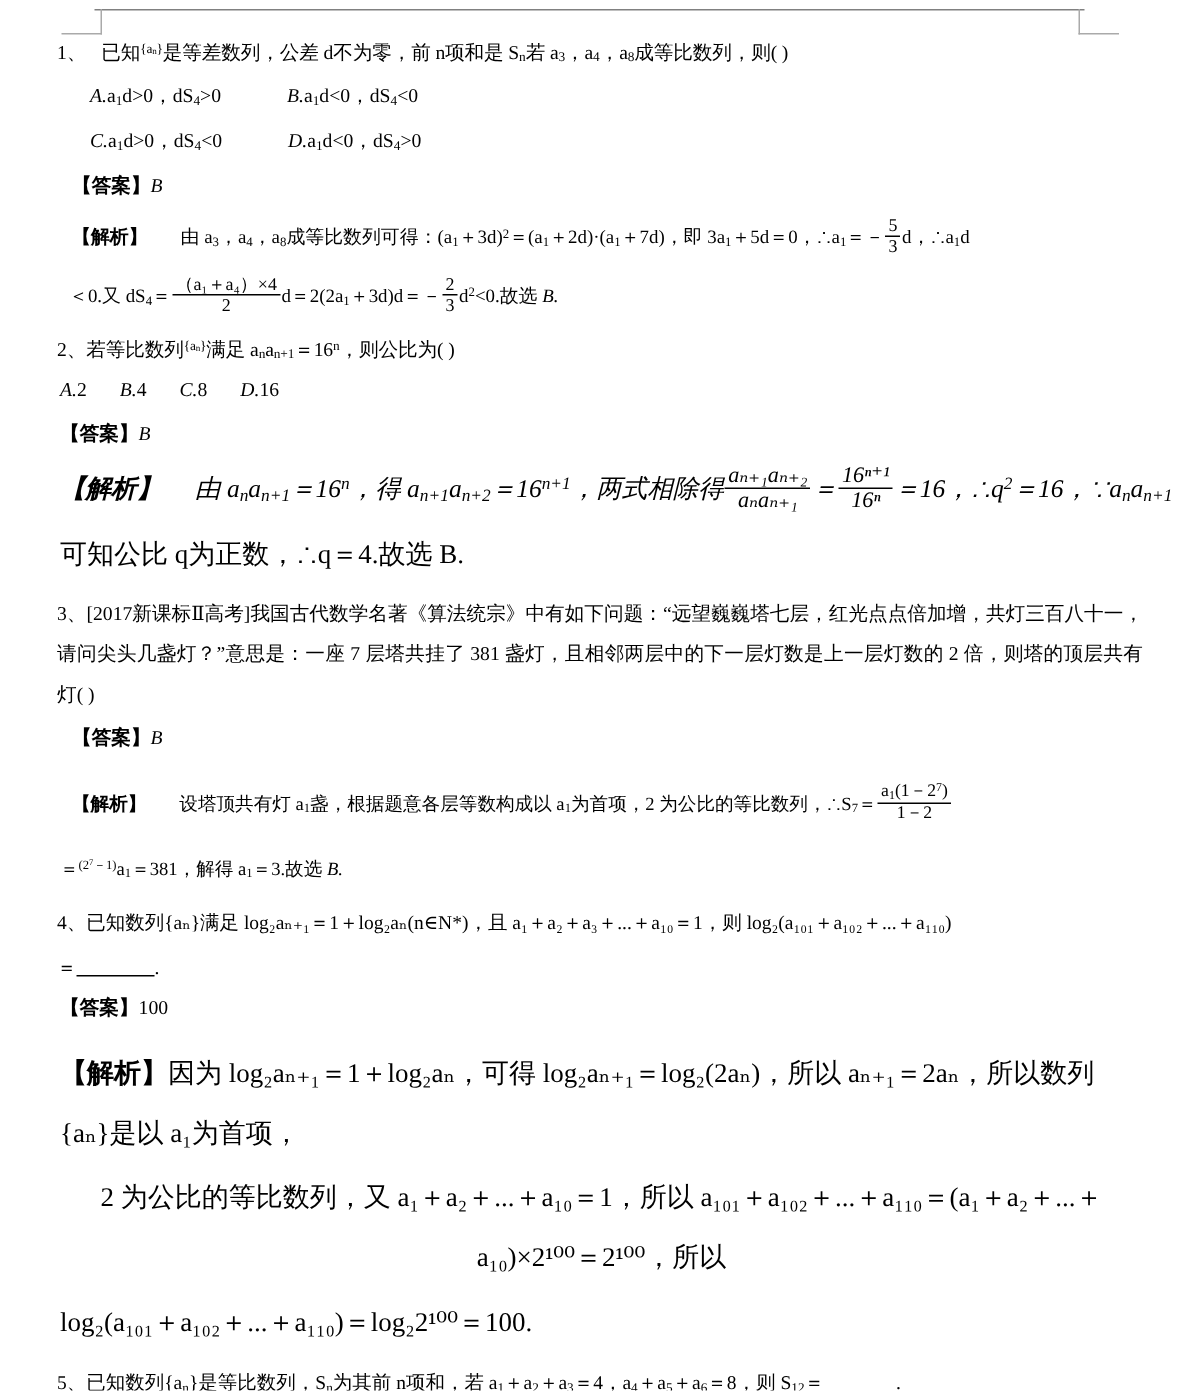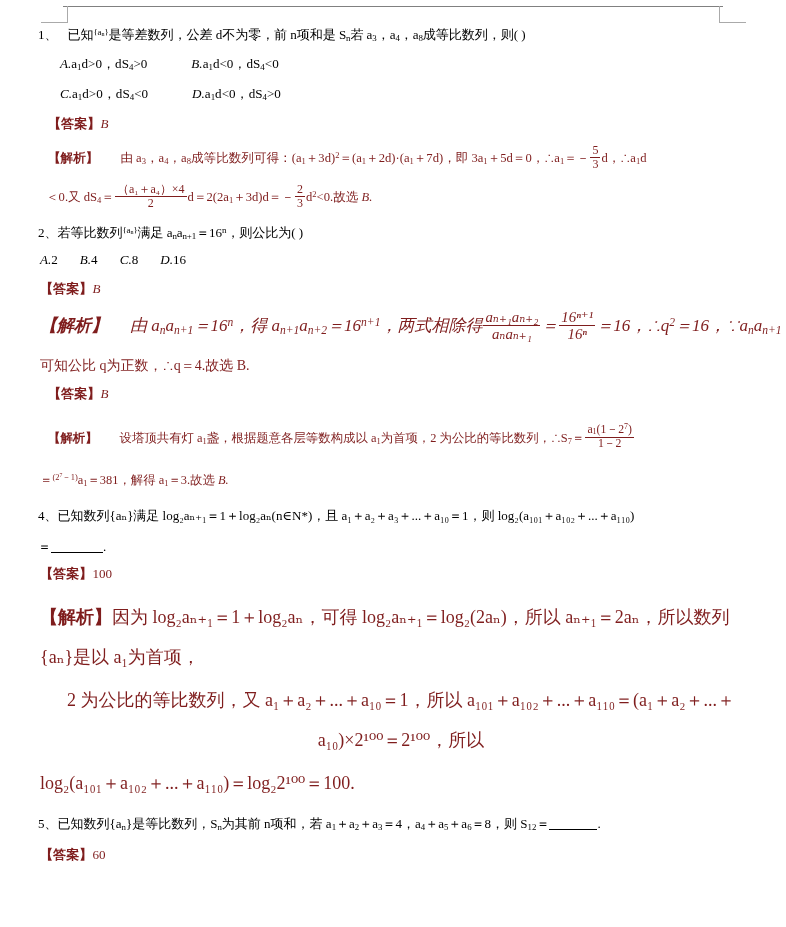--- a/index.html
+++ b/index.html
@@ -67,21 +67,21 @@
   .q-line { margin-bottom: 12px; }
   .opt-line {
     margin: 0 0 12px 0;
     padding-left: 22px;
     font-size: 13.1px;
   }
   .opt-line .opt { margin-right: 44px; display: inline-block; }
   .opt-line.tight .opt { margin-right: 22px; text-align: center; }
 
   .red {
-    color: #7f1d1d;
+    color: #000000;
   }
   .ans-line {
     font-size: 13.1px;
     margin: 0 0 13px 0;
     padding-left: 10px;
   }
   .exp-line {
     font-size: 12.6px;
     margin: 12px 0 10px 0;
     padding-left: 10px;
@@ -201,22 +201,25 @@
   </div>
 
   <div class="ans-line red" style="padding-left:2px;">
     <span class="tag">【答案】</span><span class="ital">B</span>
   </div>
 
   <div class="exp-line red" style="padding-left:2px;font-size:17px;font-style:italic;">
     <span class="tag">【解析】</span><span class="sp-lg"></span><span>由 a</span><sub><span>n</span></sub><span>a</span><sub><span>n+1</span></sub><span>＝16</span><sup><span>n</span></sup><span>，得 a</span><sub><span>n+1</span></sub><span>a</span><sub><span>n+2</span></sub><span>＝16</span><sup><span>n+1</span></sup><span>，两式相除得</span><span class="frac small"><span class="num">aₙ₊₁aₙ₊₂</span><span class="den">aₙaₙ₊₁</span></span><span>＝</span><span class="frac small"><span class="num">16ⁿ⁺¹</span><span class="den">16ⁿ</span></span><span>＝16，∴q</span><sup><span>2</span></sup><span>＝16，∵a</span><sub><span>n</span></sub><span>a</span><sub><span>n+1</span></sub><span>＝16</span><sup><span>n</span></sup><span>，</span>
   </div>
 
-  <div class="exp-line red" style="padding-left:2px;font-size:14px;">可知公比 q为正数，∴q＝4.故选 B.</div>
-
+  <div class="exp-line red" style="padding-left:2px;font-size:18px;">可知公比 q为正数，∴q＝4.故选 B.</div>
+
+  <div class="q3-para" style="margin-top:14px;">
+    <span>3、</span><span>[2017新课标Ⅱ高考]</span><span>我国古代数学名著《算法统宗》中有如下问题：“远望巍巍塔七层，红光点点倍加增，共灯三百八十一，请问尖头几盏灯？”意思是：一座 7 层塔共挂了 381 盏灯，且相邻两层中的下一层灯数是上一层灯数的 2 倍，则塔的顶层共有灯(    )</span>
+  </div>
 
 
   <div class="ans-line red" style="margin-bottom:22px;">
     <span class="tag">【答案】</span><span class="ital">B</span>
   </div>
 
   <div class="exp-line red" style="font-size:12.4px;margin-bottom:20px;">
     <span class="tag">【解析】</span><span class="sp-lg"></span><span>设塔顶共有灯 a</span><sub><span>1</span></sub><span>盏，根据题意各层等数构成以 a</span><sub><span>1</span></sub><span>为首项，2 为公比的等比数列，∴S</span><sub><span>7</span></sub><span>＝</span><span class="frac"><span class="num"><span>a</span><sub><span>1</span></sub><span>(1－2</span><sup><span>7</span></sup><span>)</span></span><span class="den">1－2</span></span>
   </div>
 

